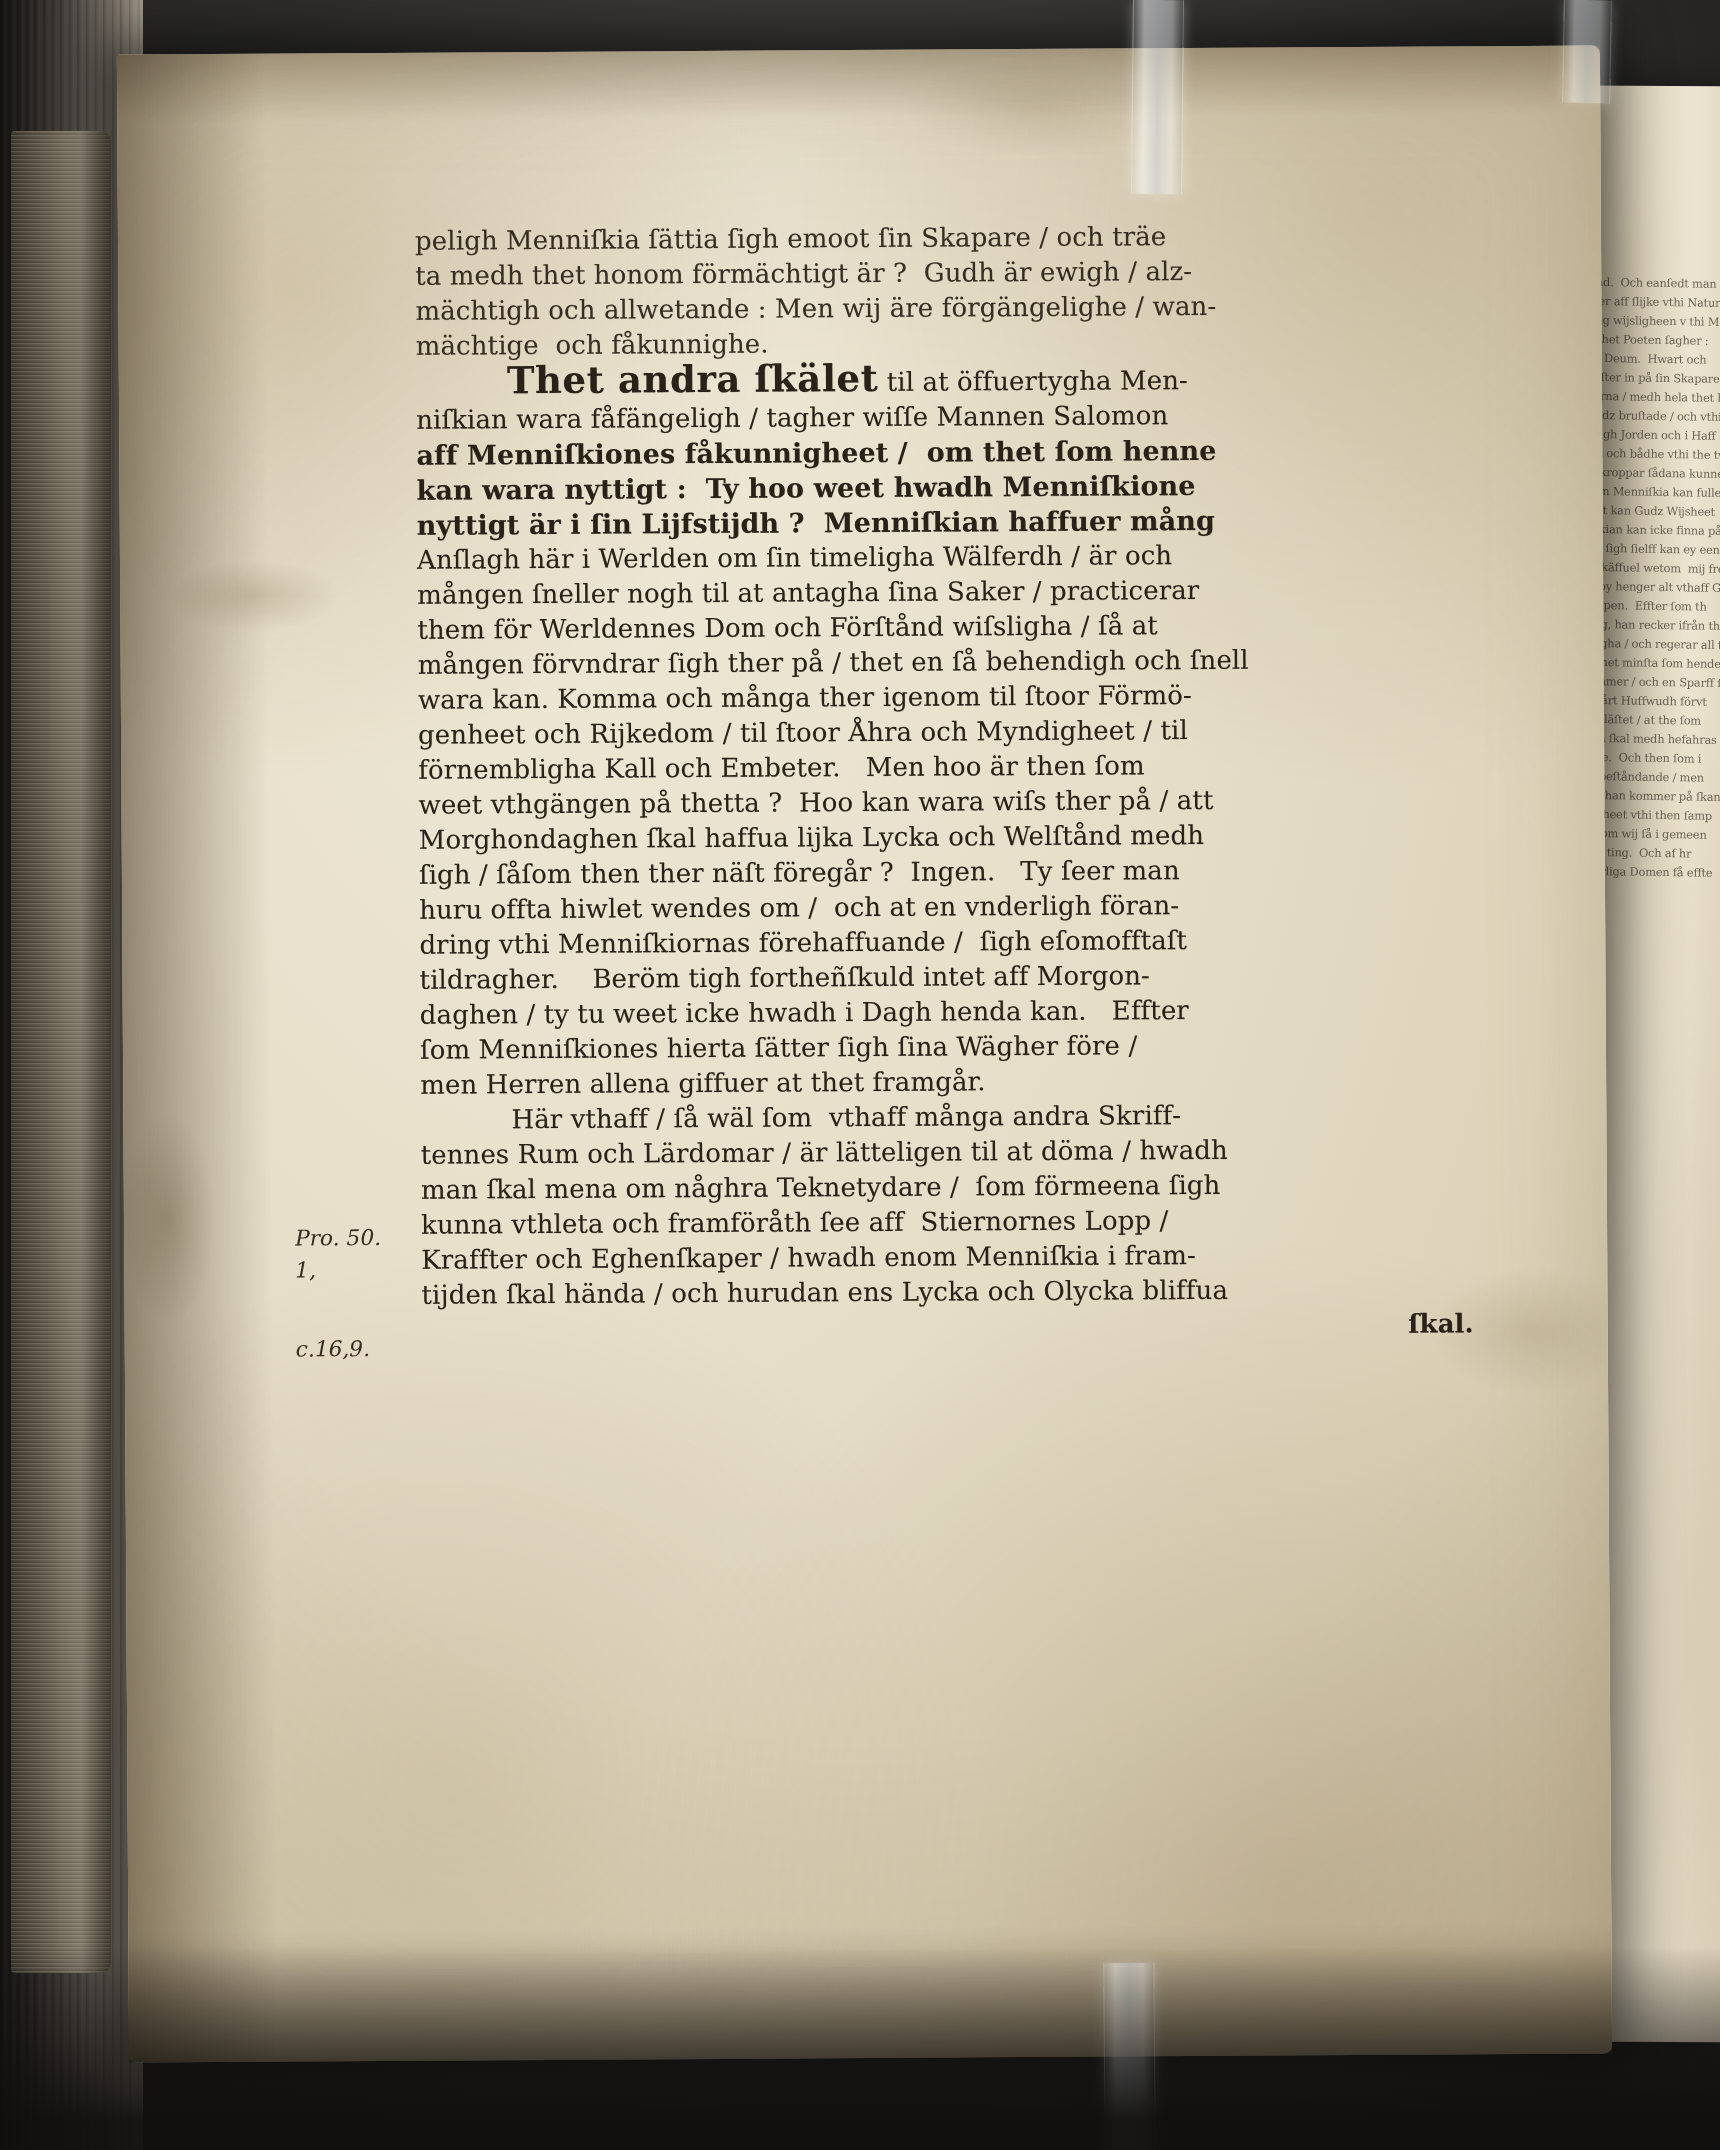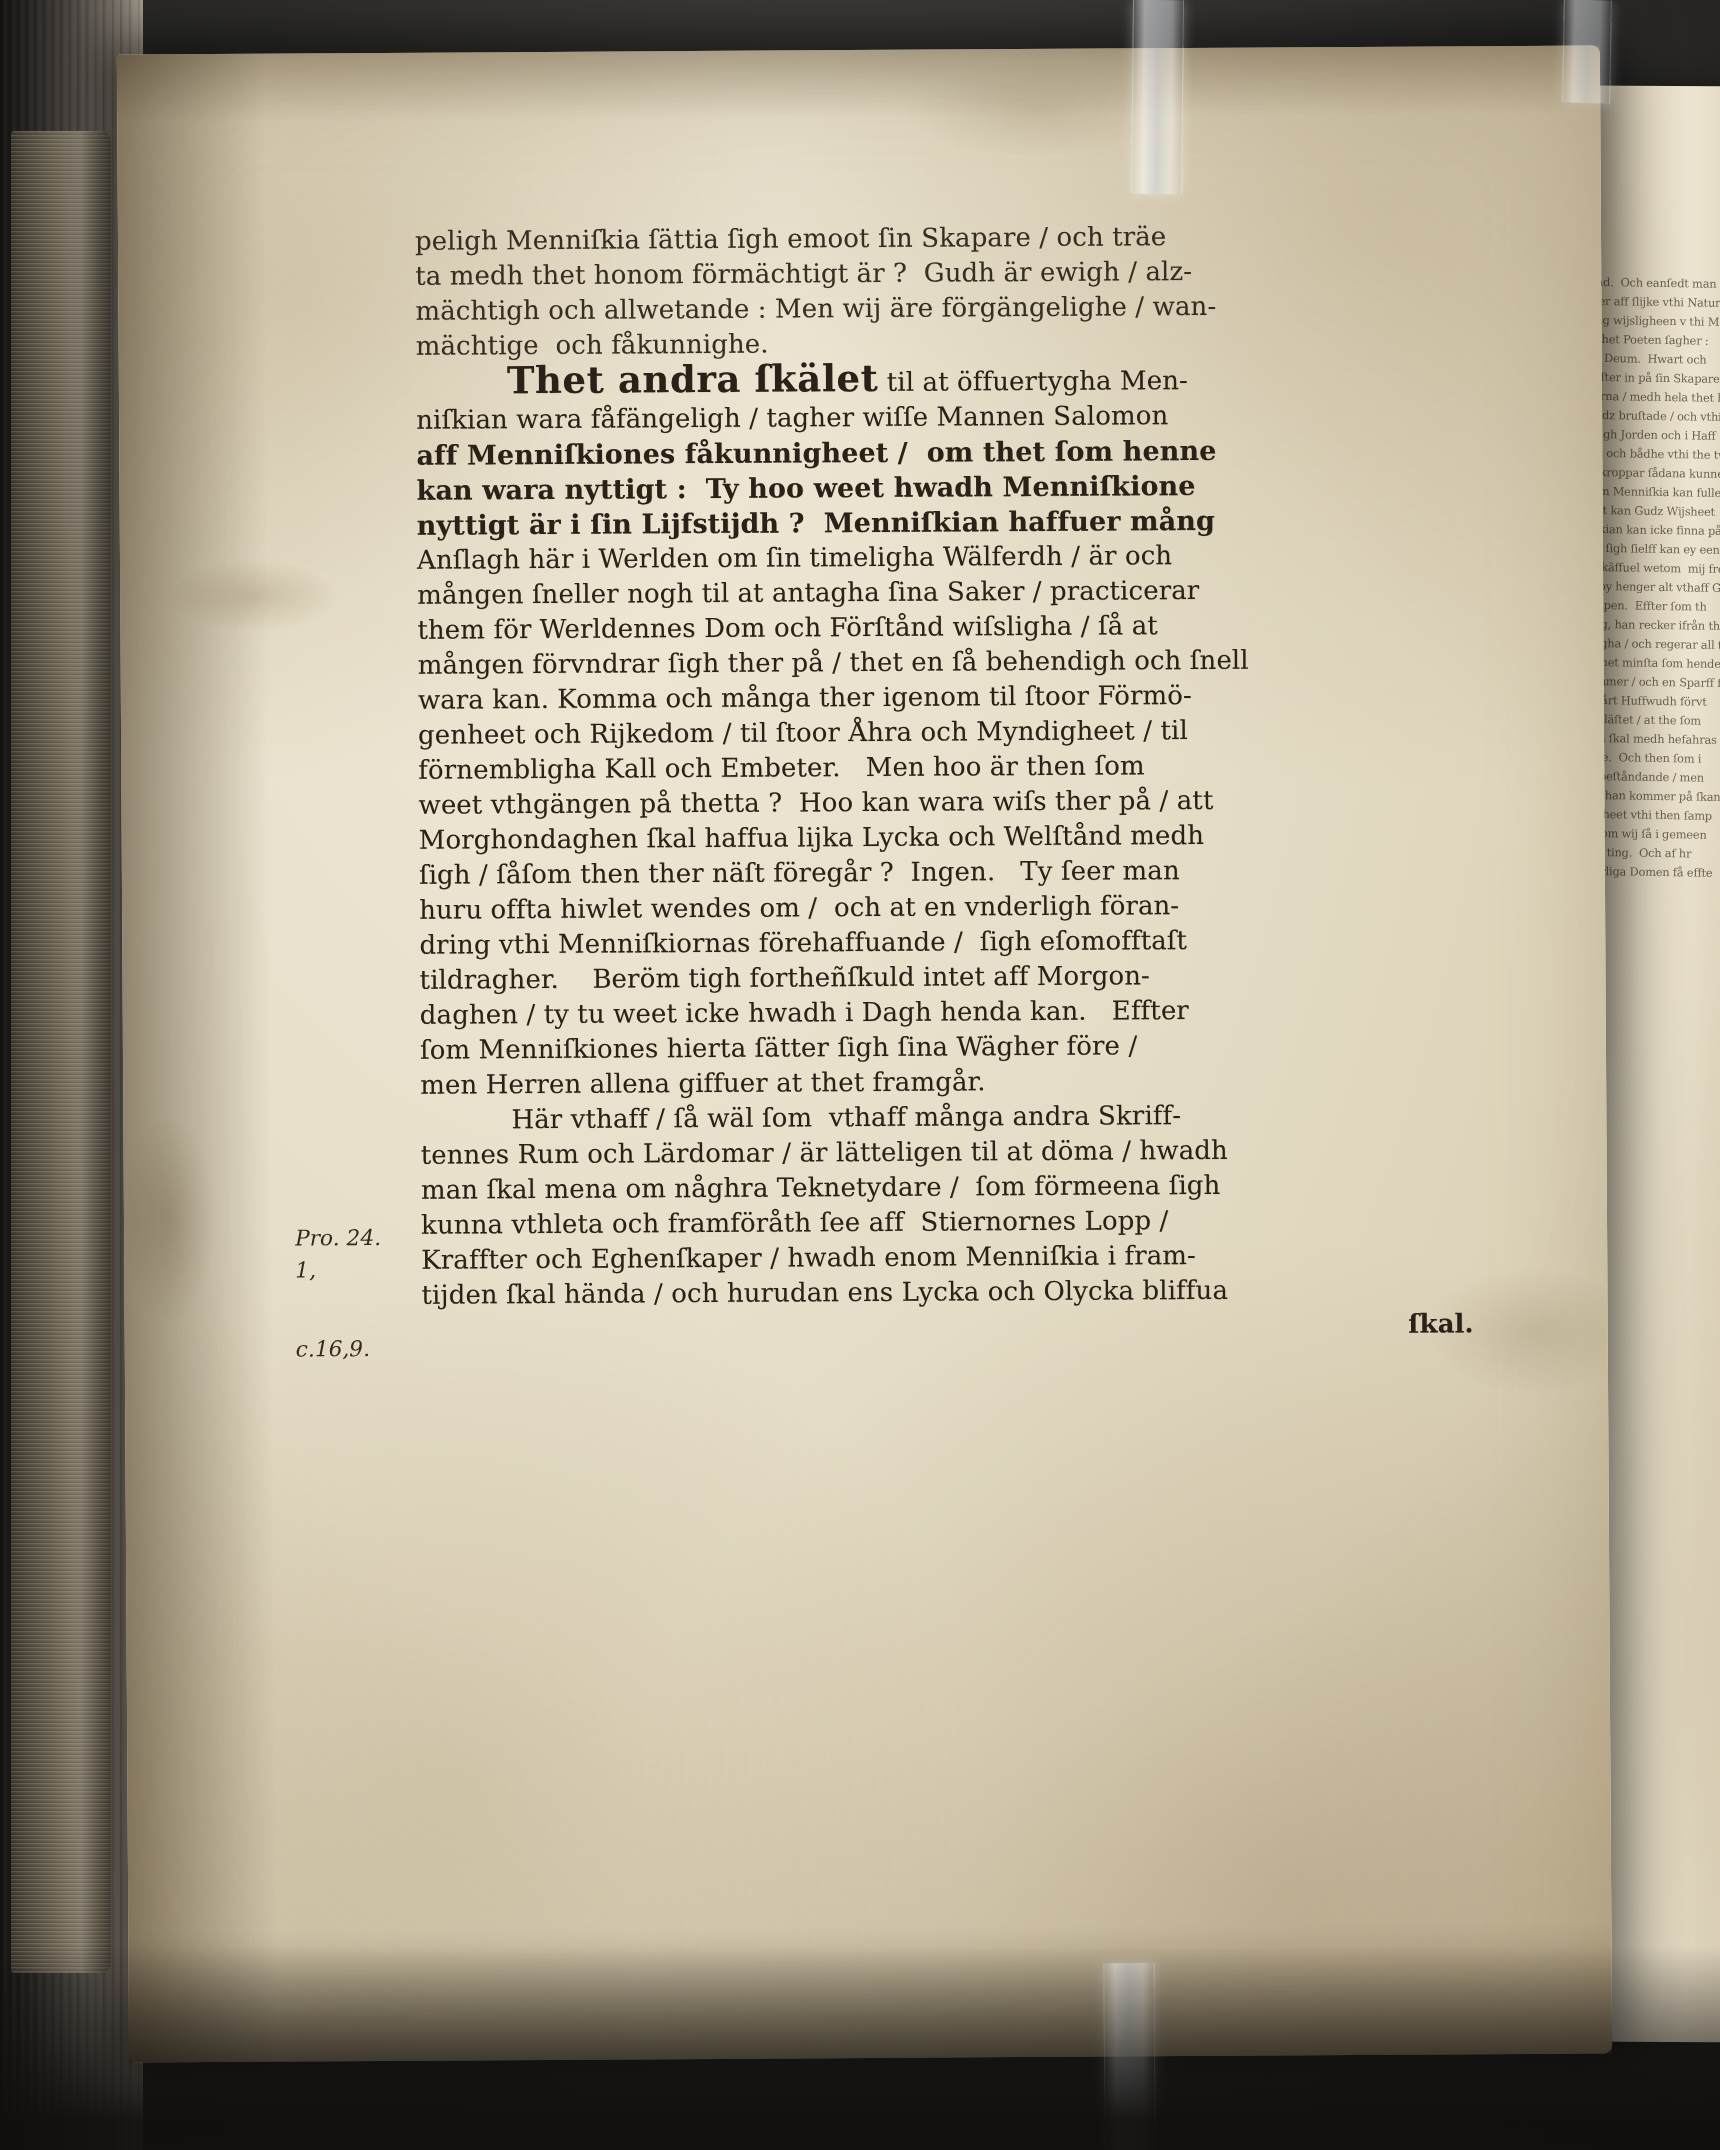--- a/index.html
+++ b/index.html
@@ -275,21 +275,21 @@
 giterliga Domen få effte</div>
 </div>
 
 <div class="page">
   <div class="page-texture"></div>
   <div class="page-stains"></div>
   <div class="page-gutter-shade"></div>
   <div class="page-top-curl"></div>
   <div class="page-bottom-curl"></div>
 
-  <div class="marginal" style="top:1169px;">Pro. 24.</div>
+  <div class="marginal" style="top:1169px;">Pro. 50.</div>
   <div class="marginal" style="top:1201px;">1,</div>
   <div class="marginal" style="top:1280px;">c.16,9.</div>
 
   <div class="textblock">
 
     <p class="line ink-fade">peligh Menniſkia ſättia ſigh emoot ſin Skapare / och träe</p>
     <p class="line ink-fade">ta medh thet honom förmächtigt är ?  Gudh är ewigh / alz‑</p>
     <p class="line ink-fade">mächtigh och allwetande : Men wij äre förgängelighe / wan‑</p>
     <p class="line ink-fade">mächtige  och fåkunnighe.</p>
 

